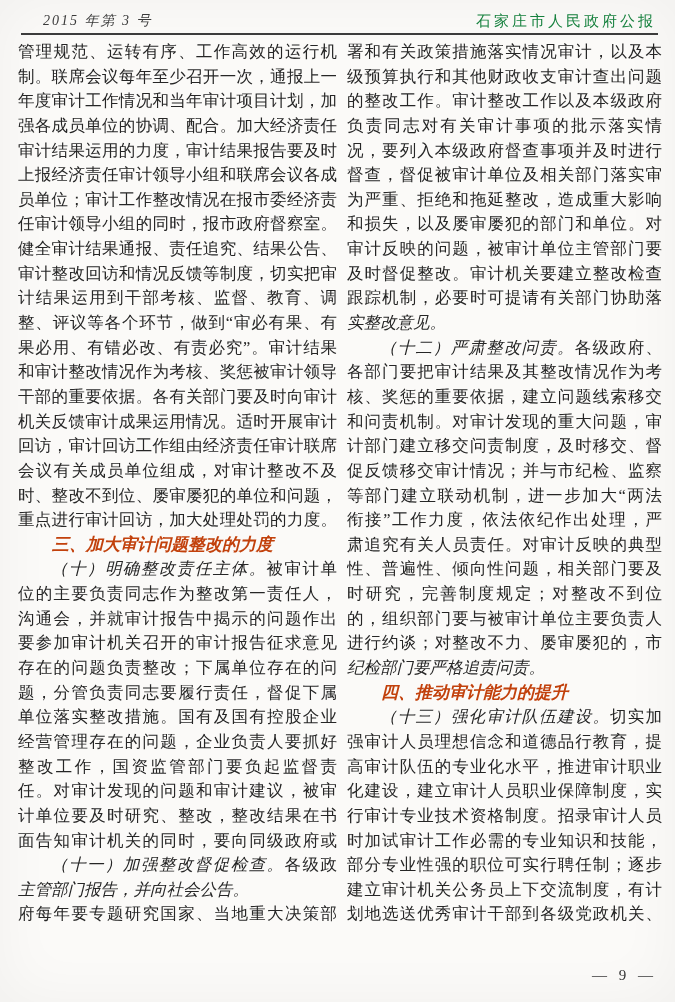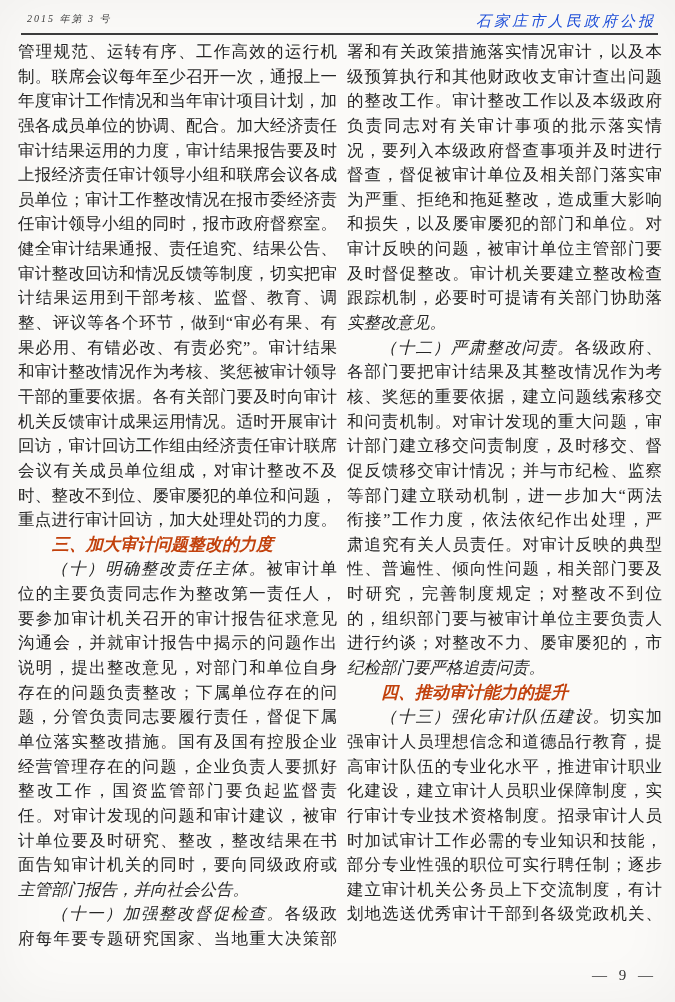--- a/index.html
+++ b/index.html
@@ -10,26 +10,26 @@
   .page{
     position:relative;
     width:675px;height:1002px;
     margin:0 auto;
     background:#fbfaf8;
     box-shadow:inset 0 0 60px rgba(0,0,0,0.045);
     overflow:hidden;
   }
   
   .hdr-issue{
-    position:absolute;left:27px;top:12px;
-    font-size:10px;font-style:italic;letter-spacing:2px;color:#3a3a3a;
+    position:absolute;left:43px;top:12px;
+    font-size:14px;font-style:italic;letter-spacing:2px;color:#3a3a3a;
   }
   .hdr-title{
     position:absolute;right:19px;top:12px;
-    font-size:15px;font-style:italic;letter-spacing:3px;color:#1d4ed8;
+    font-size:15px;letter-spacing:3px;color:#15803d;
   }
   .hdr-rule{
     position:absolute;left:21px;right:17px;top:33px;
     height:2px;background:#3c3c3c;
   }
   
   .col{position:absolute;top:40px;}
   .col-left{left:18px;width:319px;}
   .col-right{left:347px;width:315px;}
   .line{
@@ -79,33 +79,32 @@
       <div class="line"><span>和审计整改情况作为考核、奖惩被审计领导</span></div>
       <div class="line"><span>干部的重要依据。各有关部门要及时向审计</span></div>
       <div class="line"><span>机关反馈审计成果运用情况。适时开展审计</span></div>
       <div class="line"><span>回访，审计回访工作组由经济责任审计联席</span></div>
       <div class="line"><span>会议有关成员单位组成，对审计整改不及</span></div>
       <div class="line"><span>时、整改不到位、屡审屡犯的单位和问题，</span></div>
       <div class="line"><span>重点进行审计回访，加大处理处罚的力度。</span></div>
       <div class="line head ind">三、加大审计问题整改的力度</div>
       <div class="line ind"><span class="kai">（十）明确整改责任主体。</span><span>被审计单</span></div>
       <div class="line"><span>位的主要负责同志作为整改第一责任人，</span></div>
+      <div class="line"><span>沟通会，并就审计报告中揭示的问题作出</span></div>
       <div class="line"><span>要参加审计机关召开的审计报告征求意见</span></div>
-      <div class="line"><span>沟通会，并就审计报告中揭示的问题作出</span></div>
-      <div class="line"><span>说明，提出整改意见，对部门和单位自身</span></div>
       <div class="line"><span>存在的问题负责整改；下属单位存在的问</span></div>
       <div class="line"><span>题，分管负责同志要履行责任，督促下属</span></div>
       <div class="line"><span>单位落实整改措施。国有及国有控股企业</span></div>
       <div class="line"><span>经营管理存在的问题，企业负责人要抓好</span></div>
       <div class="line"><span>整改工作，国资监管部门要负起监督责</span></div>
       <div class="line"><span>任。对审计发现的问题和审计建议，被审</span></div>
       <div class="line"><span>计单位要及时研究、整改，整改结果在书</span></div>
       <div class="line"><span>面告知审计机关的同时，要向同级政府或</span></div>
+      <div class="line ind"><span class="kai">（十一）加强整改督促检查。</span><span>各级政</span></div>
       <div class="line end"><span>主管部门报告，并向社会公告。</span></div>
-      <div class="line ind"><span class="kai">（十一）加强整改督促检查。</span><span>各级政</span></div>
       <div class="line"><span>府每年要专题研究国家、当地重大决策部</span></div>
     </div>
 
   <div class="col col-right">
       <div class="line"><span>署和有关政策措施落实情况审计，以及本</span></div>
       <div class="line"><span>级预算执行和其他财政收支审计查出问题</span></div>
       <div class="line"><span>的整改工作。审计整改工作以及本级政府</span></div>
       <div class="line"><span>负责同志对有关审计事项的批示落实情</span></div>
       <div class="line"><span>况，要列入本级政府督查事项并及时进行</span></div>
       <div class="line"><span>督查，督促被审计单位及相关部门落实审</span></div>

